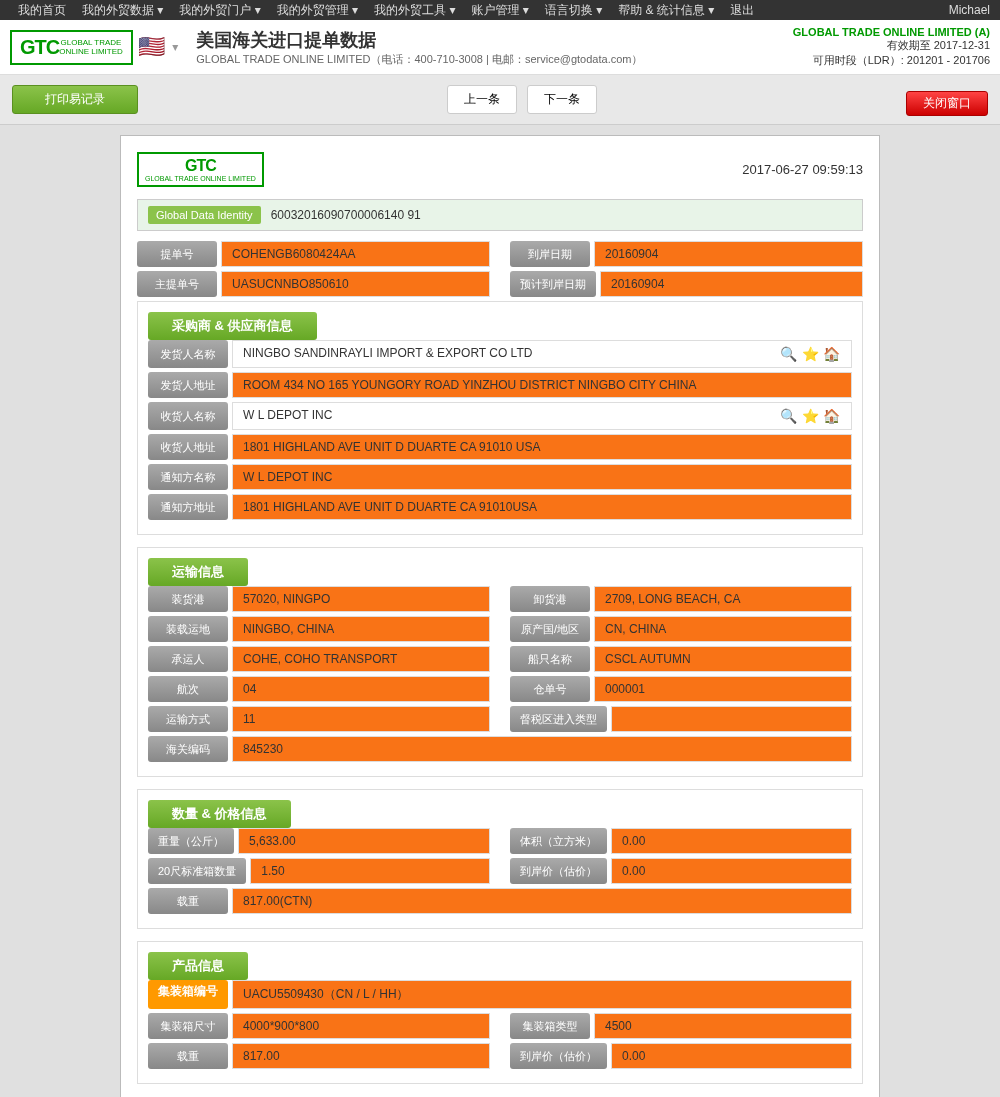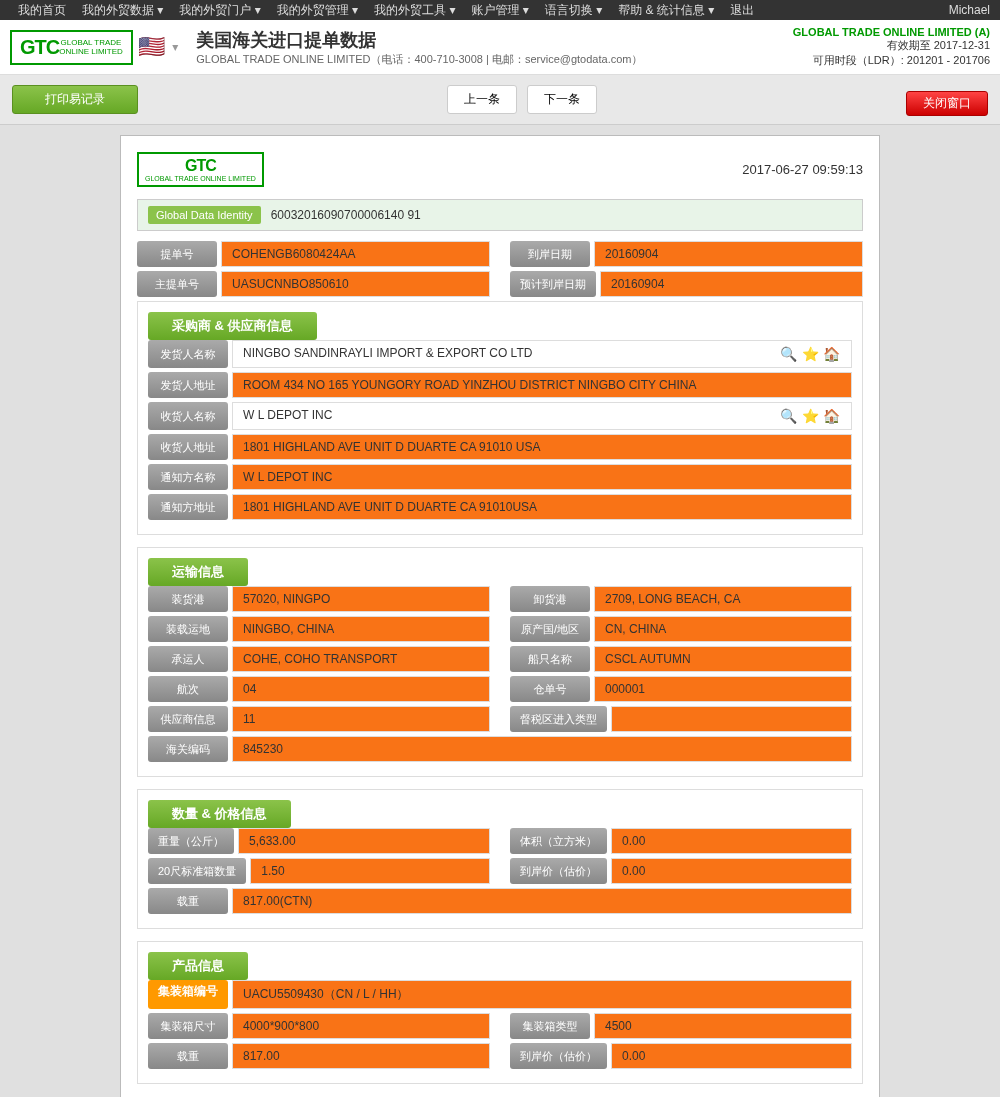--- a/index.html
+++ b/index.html
@@ -229,21 +229,21 @@
           <div class="field-label">航次</div>
           <div class="field-value">04</div>
         </div>
         <div class="field-half">
           <div class="field-label">仓单号</div>
           <div class="field-value">000001</div>
         </div>
       </div>
       <div class="field-row-split">
         <div class="field-half">
-          <div class="field-label">供应商信息</div>
+          <div class="field-label">运输方式</div>
           <div class="field-value">11</div>
         </div>
         <div class="field-half">
           <div class="field-label">督税区进入类型</div>
           <div class="field-value"></div>
         </div>
       </div>
       <div class="field-row">
         <div class="field-label">海关编码</div>
         <div class="field-value">845230</div>

